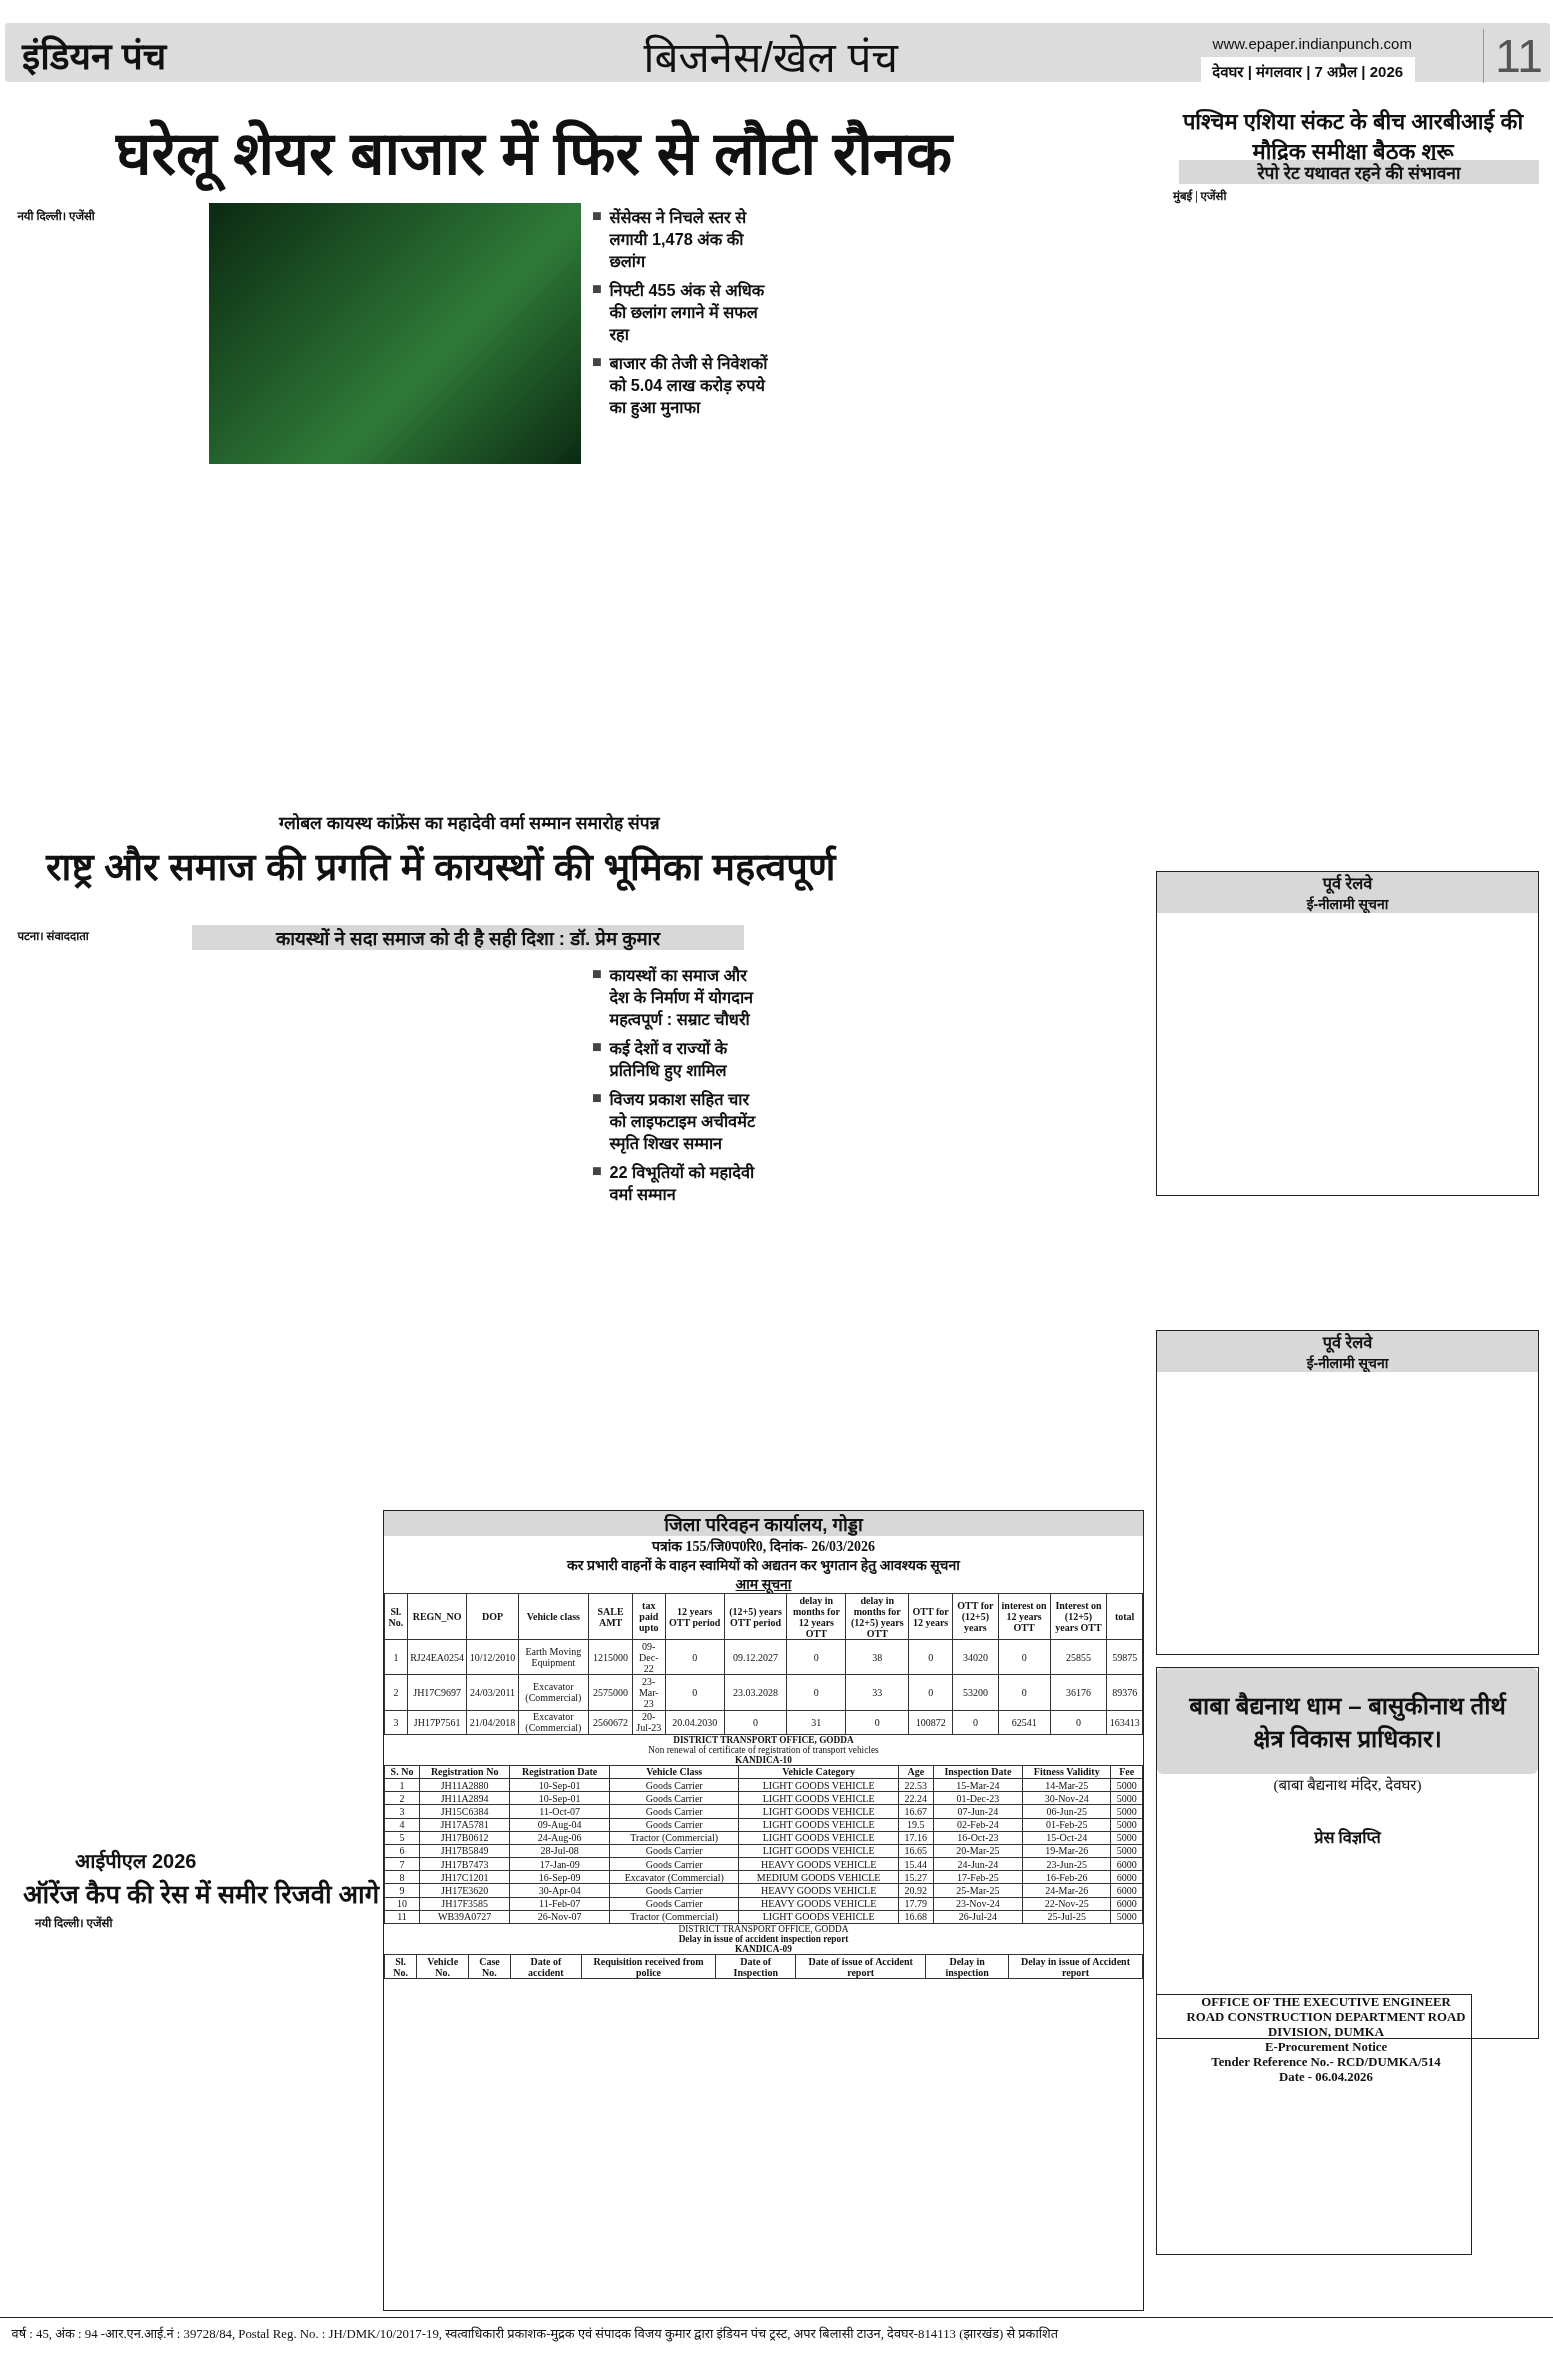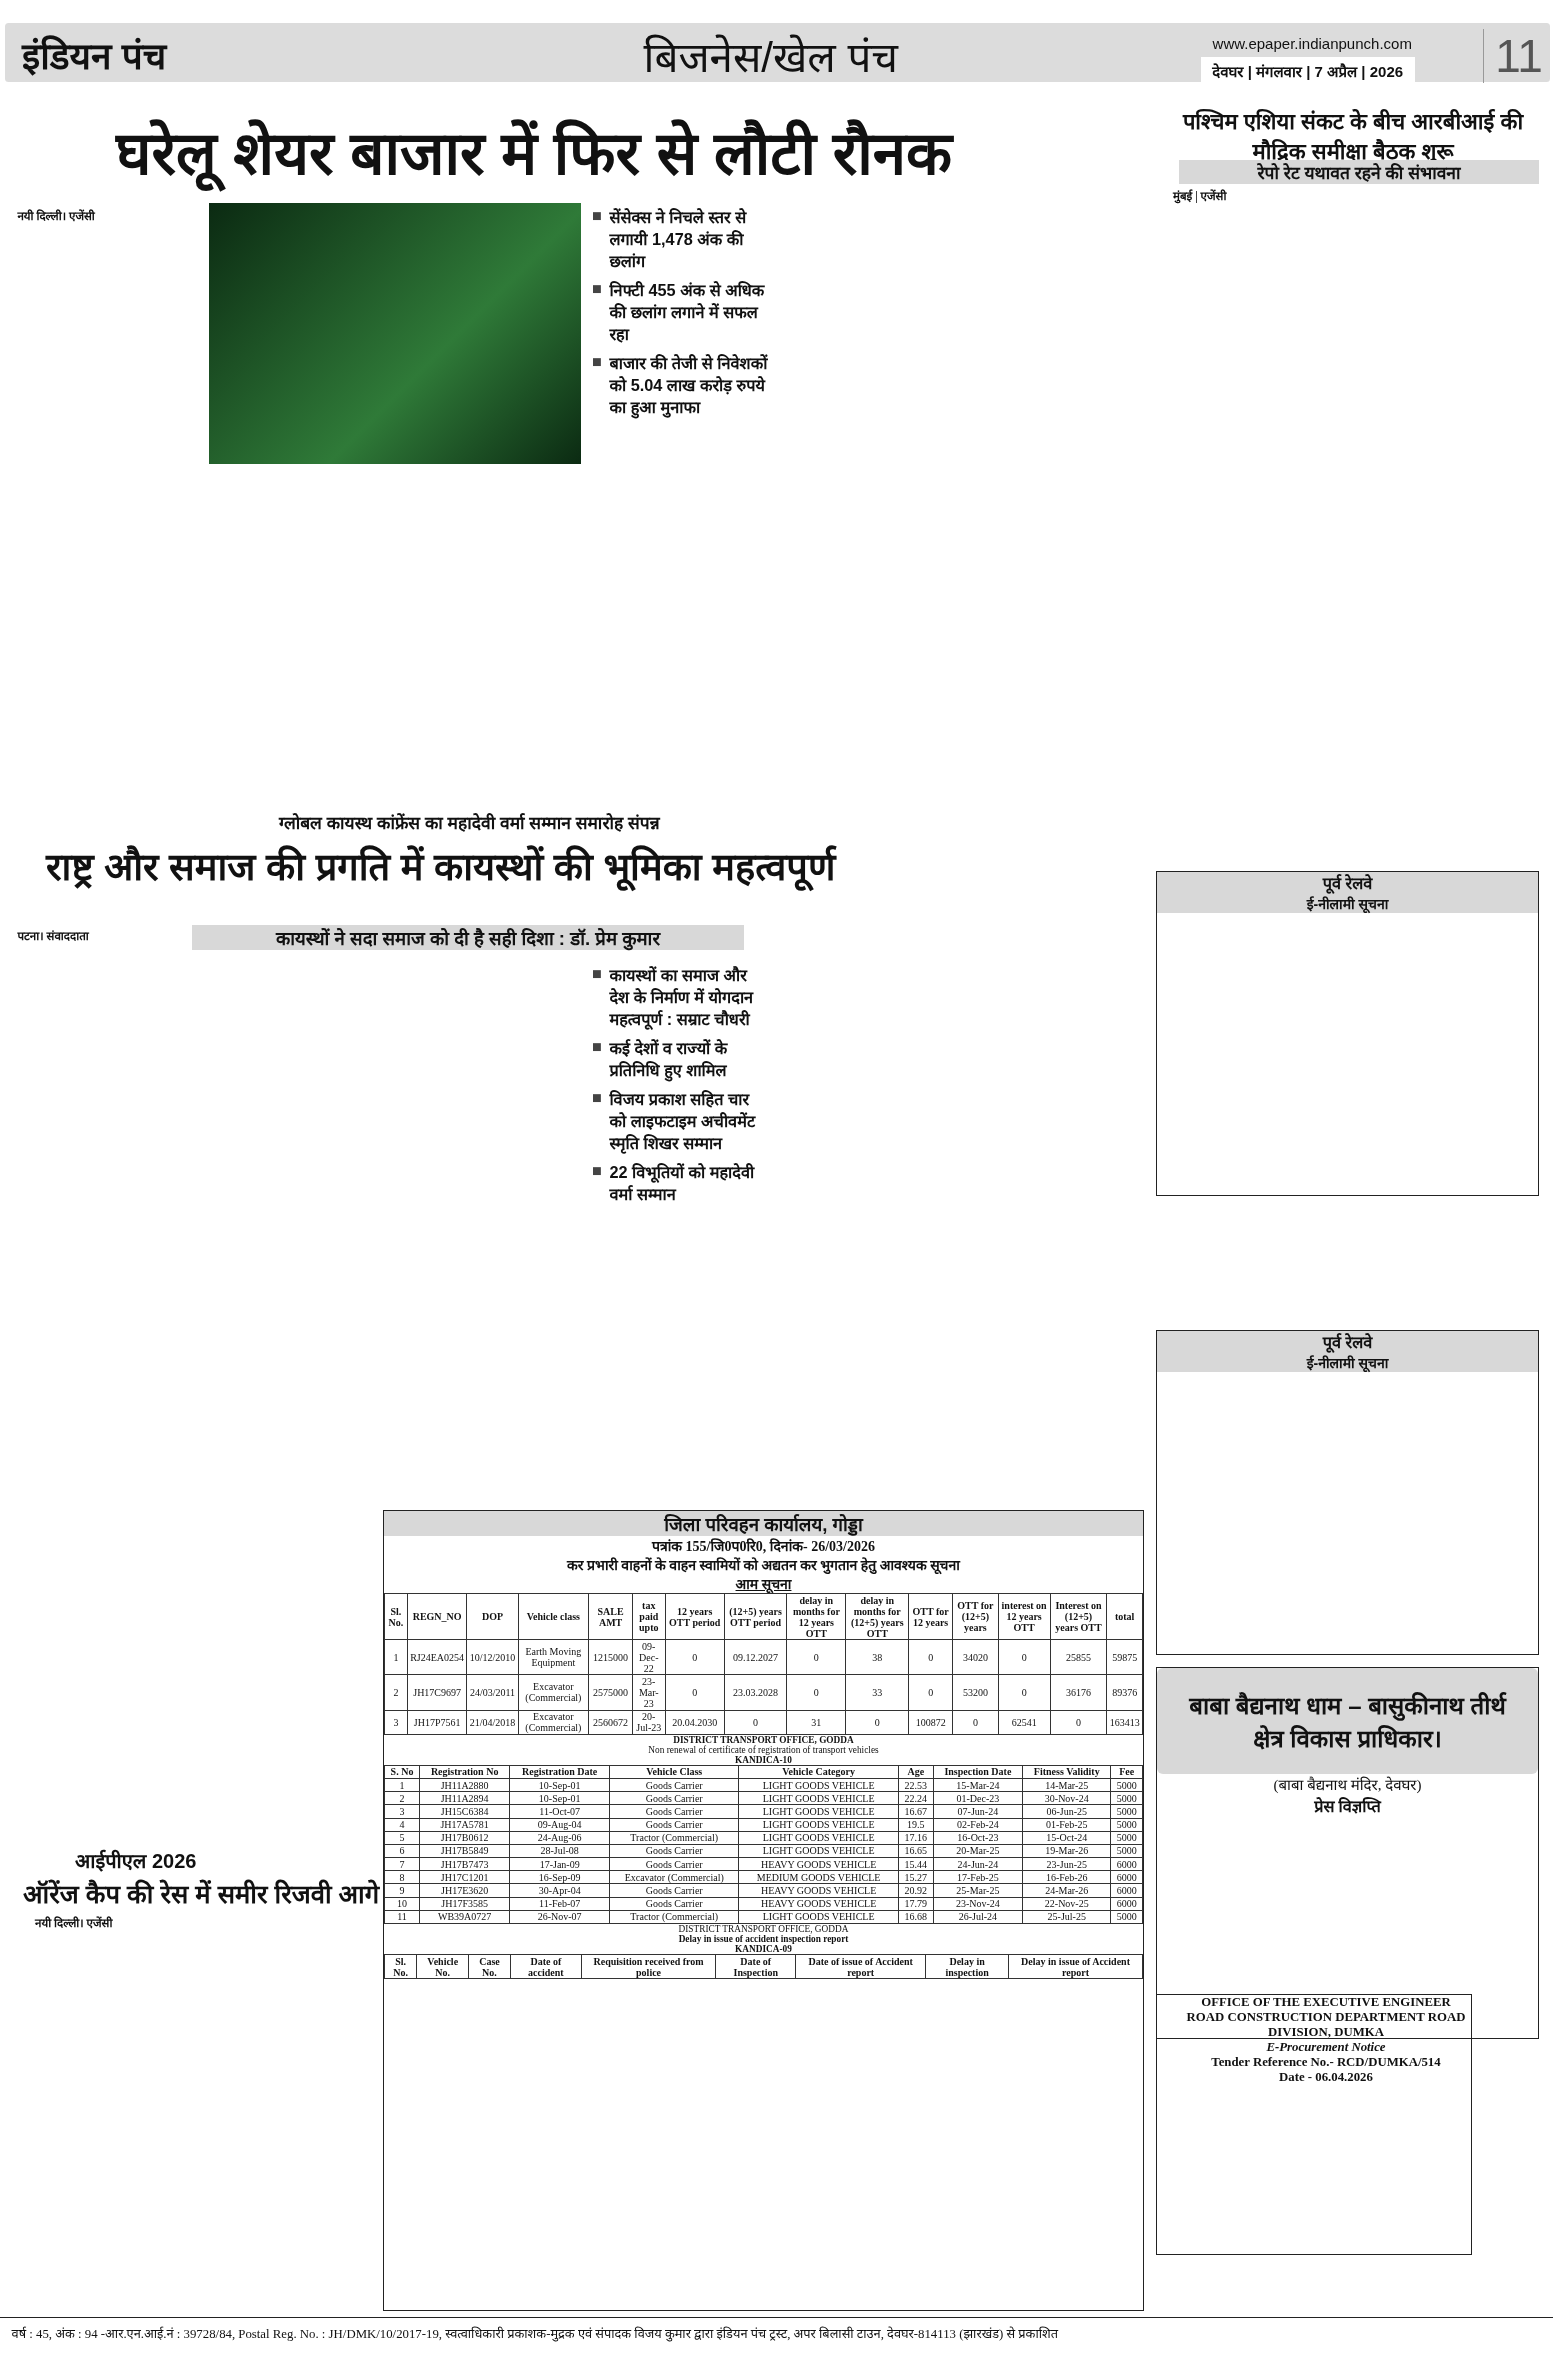--- a/index.html
+++ b/index.html
@@ -74,26 +74,26 @@
 </section>
 
 <section class="box" style="left:1156px;top:1330px;width:383px;height:325px;">
   <div class="grey-head" style="font-size:16.3px;">पूर्व रेलवे</div>
   <div class="grey-head" style="font-size:14px;">ई-नीलामी सूचना</div>
 </section>
 
 <section class="box" style="left:1156px;top:1667px;width:383px;height:372px;">
   <div class="grey-head" style="font-size:24px;padding:20px;border-radius:6px;">बाबा बैद्यनाथ धाम – बासुकीनाथ तीर्थ क्षेत्र विकास प्राधिकार।</div>
   <div style="text-align:center;font-size:15px;">(बाबा बैद्यनाथ मंदिर, देवघर)</div>
-  <div style="text-align:center;font-size:16.3px;font-weight:bold;margin-top:1px;">प्रेस विज्ञप्ति</div>
+  <div style="text-align:center;font-size:16.3px;font-weight:bold;margin-top:32px;">प्रेस विज्ञप्ति</div>
 </section>
 
 <section class="box" style="left:1156px;top:1994px;width:316px;height:261px;font-family:'Liberation Serif',serif;padding-left:24px;">
   <div style="text-align:center;font-weight:bold;font-size:12.8px;">OFFICE OF THE EXECUTIVE ENGINEER ROAD CONSTRUCTION DEPARTMENT ROAD DIVISION, DUMKA</div>
-  <div style="text-align:center;font-weight:bold;font-size:12.8px;font-style:italic;">E-Procurement Notice</div>
+  <div style="text-align:center;font-weight:bold;font-size:12.8px;">E-Procurement Notice</div>
   <div style="text-align:center;font-weight:bold;font-size:12.8px;">Tender Reference No.- RCD/DUMKA/514</div>
   <div style="text-align:center;font-weight:bold;font-size:12.8px;">Date - 06.04.2026</div>
 </section>
 
 <section class="box" style="left:383px;top:1510px;width:761px;height:801px;">
   <div class="grey-head" style="font-size:18.6px;">जिला परिवहन कार्यालय, गोड्डा</div>
   <div style="text-align:center;font-size:14px;font-weight:bold;">पत्रांक 155/जि0प0रि0, दिनांक- 26/03/2026</div>
   <div style="text-align:center;font-size:14px;font-weight:bold;">कर प्रभारी वाहनों के वाहन स्वामियों को अद्यतन कर भुगतान हेतु आवश्यक सूचना</div>
   <div style="text-align:center;font-size:14px;font-weight:bold;text-decoration:underline;">आम सूचना</div>
   <table id="t1">

